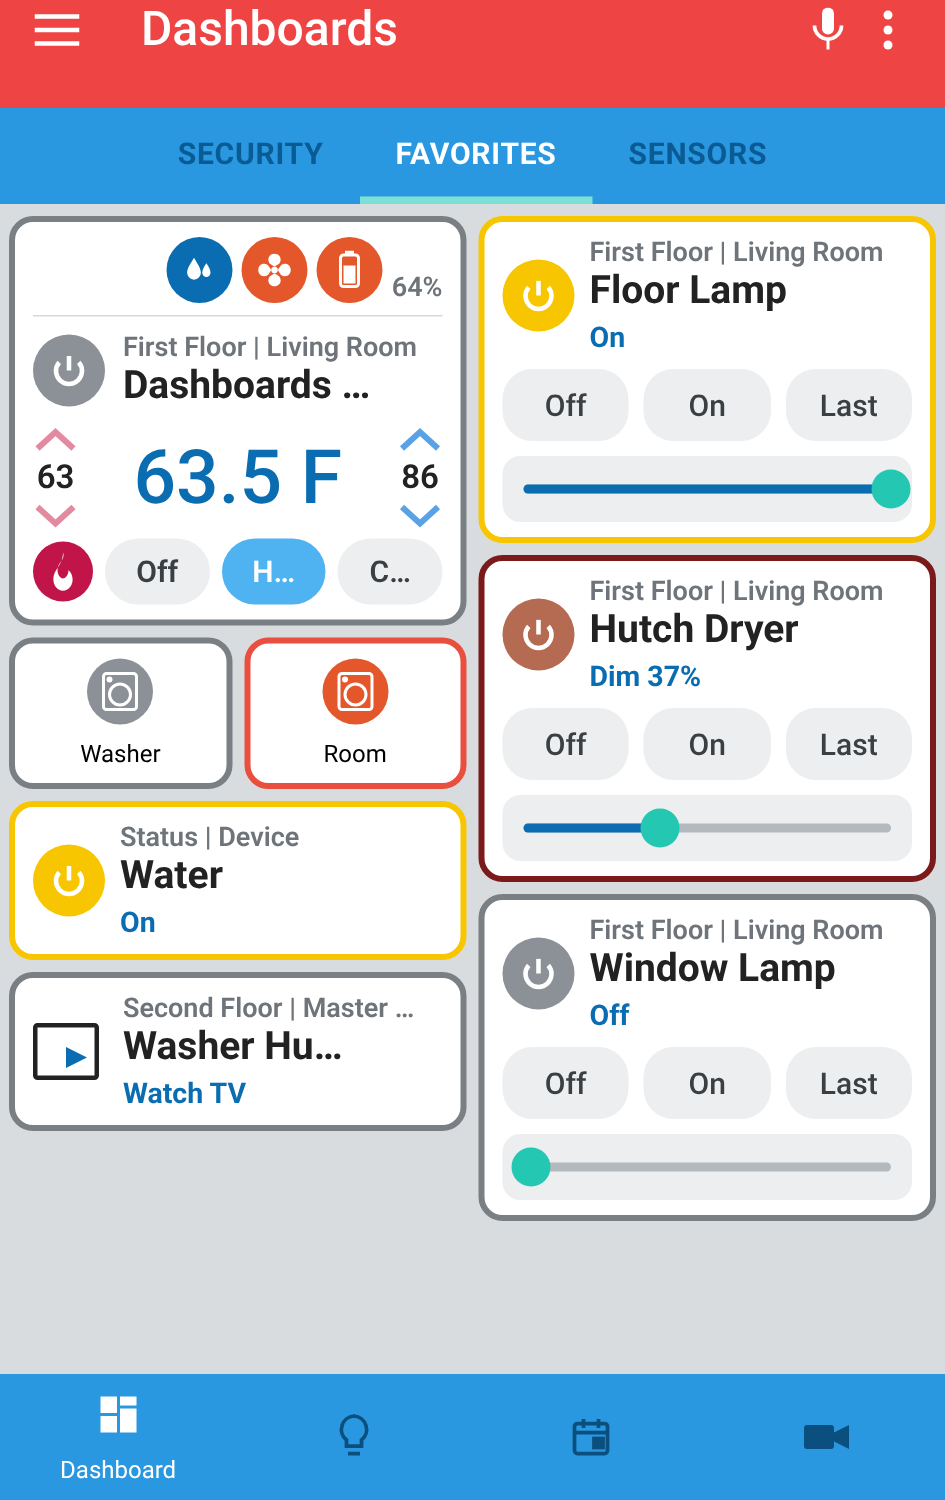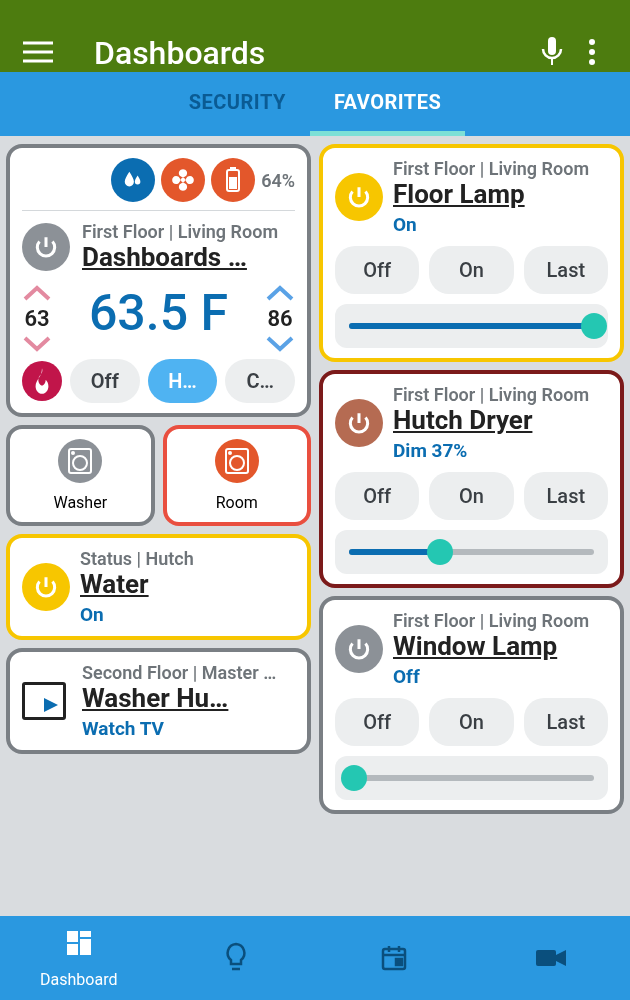--- a/index.html
+++ b/index.html
@@ -1,50 +1,50 @@
 <!DOCTYPE html>
 <html><head>
 <meta charset="utf-8">
 <style>
   * { box-sizing: border-box; margin: 0; padding: 0; }
   html, body { width: 630px; height: 1000px; font-family: -apple-system, "Segoe UI", Roboto, sans-serif; background: #d9dcdf; overflow: hidden; }
-  .appbar { background: #4d7c0f; color: #fff; height: 72px; display: flex; align-items: flex-end; padding: 0 18px; }
+  .appbar { background: #ef4444; color: #fff; height: 72px; display: flex; align-items: flex-start; padding: 0 18px; }
   .appbar .title { font-size: 32px; font-weight: 500; margin-left: 36px; flex: 1; }
   .icon-btn { width: 40px; height: 40px; display: inline-flex; align-items: center; justify-content: center; cursor: pointer; }
   .tabbar { background: #2a98e0; display: flex; height: 64px; justify-content: center; }
   .tab { flex: 0 0 auto; padding: 0 24px; display: flex; align-items: center; font-size: 20px; font-weight: 700; letter-spacing: 0.5px; color: #0a5b94; border-bottom: 5px solid transparent; cursor: pointer; }
   .tab.active { color: #fff; border-bottom-color: #7de0d6; }
   .content { padding: 8px 6px 0 6px; display: grid; grid-template-columns: 1fr 1fr; gap: 8px; height: calc(1000px - 72px - 64px - 84px); overflow: hidden; }
   .col { display: flex; flex-direction: column; gap: 8px; }
   .card { background: #fff; border: 4px solid #7a7f84; border-radius: 16px; padding: 10px 12px; position: relative; }
   .card.yellow { border-color: #f7c600; }
   .card.red { border-color: #e94f3f; }
   .card.maroon { border-color: #7b1a1a; }
   .card.grey { border-color: #7a7f84; }
   .card .loc { color: #6e7479; font-size: 18px; font-weight: 600; }
-  .card .name { font-size: 26px; font-weight: 700; color: #222; white-space: nowrap; overflow: hidden; text-overflow: ellipsis; text-decoration: underline; }
+  .card .name { font-size: 26px; font-weight: 700; color: #222; white-space: nowrap; overflow: hidden; text-overflow: ellipsis; }
   .card .state { color: #0b6db1; font-size: 19px; font-weight: 700; margin-top: 4px; }
   .row { display: flex; align-items: center; gap: 10px; }
   .power-badge { width: 48px; height: 48px; border-radius: 50%; display: flex; align-items: center; justify-content: center; flex-shrink: 0; }
   .power-badge svg { width: 26px; height: 26px; }
   .pb-yellow { background: #f7c600; }
   .pb-grey   { background: #8c9197; }
   .pb-brown  { background: #b56b52; }
   .pill-row { display: flex; gap: 10px; margin-top: 10px; }
   .pill { background: #eceeef; border-radius: 20px; padding: 12px 0; flex: 1; text-align: center; font-size: 20px; font-weight: 500; color: #3a3f44; cursor: pointer; }
   .slider-wrap { background: #eceeef; border-radius: 12px; height: 44px; margin-top: 10px; position: relative; display: flex; align-items: center; padding: 0 14px; }
   .slider-track { height: 6px; background: #b4b9bd; border-radius: 3px; width: 100%; position: relative; }
   .slider-fill { position: absolute; left: 0; top: 0; height: 6px; background: #0b6db1; border-radius: 3px; }
   .slider-thumb { position: absolute; top: -10px; width: 26px; height: 26px; background: #24c7b2; border-radius: 50%; transform: translateX(-50%); }
   
-  .thermo-status { display: flex; align-items: center; justify-content: flex-end; gap: 6px; border-bottom: 1px solid #d4d8db; padding-bottom: 8px; }
+  .thermo-status { display: flex; align-items: flex-end; justify-content: flex-end; gap: 6px; border-bottom: 1px solid #d4d8db; padding-bottom: 8px; }
   .circ { width: 44px; height: 44px; border-radius: 50%; display: flex; align-items: center; justify-content: center; color: #fff; font-size: 22px; }
   .circ.blue { background: #0b6db1; }
   .circ.orange { background: #e3572b; }
-  .thermo-body { display: flex; justify-content: space-between; margin: 12px 0 4px 0; }
+  .thermo-body { display: flex; align-items: center; justify-content: space-between; margin: 12px 0 4px 0; }
   .thermo-set { display: flex; flex-direction: column; align-items: center; gap: 4px; }
   .thermo-set .num { font-size: 22px; font-weight: 600; color: #222; }
   .thermo-temp { font-size: 50px; font-weight: 500; color: #0b6db1; }
   .chev { width: 30px; height: 18px; cursor: pointer; }
   .thermo-pills { display: flex; align-items: center; gap: 8px; margin-top: 6px; }
   .flame { width: 40px; height: 40px; border-radius: 50%; background: #c1154a; display: flex; align-items: center; justify-content: center; color: #fff; flex-shrink: 0; }
   .small-pill { background: #eceeef; border-radius: 22px; padding: 10px 0; flex: 1; text-align: center; font-size: 20px; font-weight: 600; color: #3a3f44; cursor: pointer; overflow: hidden; white-space: nowrap; }
   .small-pill.active { background: #4fb3f2; color: #fff; }
   .twin { display: grid; grid-template-columns: 1fr 1fr; gap: 8px; }
   .appliance { display: flex; flex-direction: column; align-items: center; padding: 10px 4px; }
@@ -79,20 +79,21 @@
         <circle cx="4" cy="4" r="3"></circle>
         <circle cx="4" cy="14" r="3"></circle>
         <circle cx="4" cy="24" r="3"></circle>
       </svg>
   </div>
 </div>
 
 <div class="tabbar">
   <div class="tab">SECURITY</div>
   <div class="tab active">FAVORITES</div>
+  <div class="tab">SENSORS</div>
 </div>
 
 <div class="content">
 
   <div class="col">
 
     <div class="card grey">
       <div class="thermo-status">
         <div class="circ blue">
           <svg width="22" height="22" viewBox="0 0 24 24" fill="#fff">
@@ -185,21 +186,21 @@
 
     <div class="card yellow">
       <div class="row">
         <div class="power-badge pb-yellow">
           <svg viewBox="0 0 24 24" fill="none" stroke="#fff" stroke-width="2.8">
               <path d="M12 3v9"></path>
               <path d="M6 7a8 8 0 1 0 12 0"></path>
             </svg>
         </div>
         <div style="flex:1;min-width:0;">
-          <div class="loc">Status | Hutch</div>
+          <div class="loc">Status | Device</div>
           <div class="name">Water</div>
           <div class="state">On</div>
         </div>
       </div>
     </div>
 
     <div class="card grey">
       <div class="row">
         <div class="tv-icon"></div>
         <div style="flex:1;min-width:0;margin-left:6px;">

